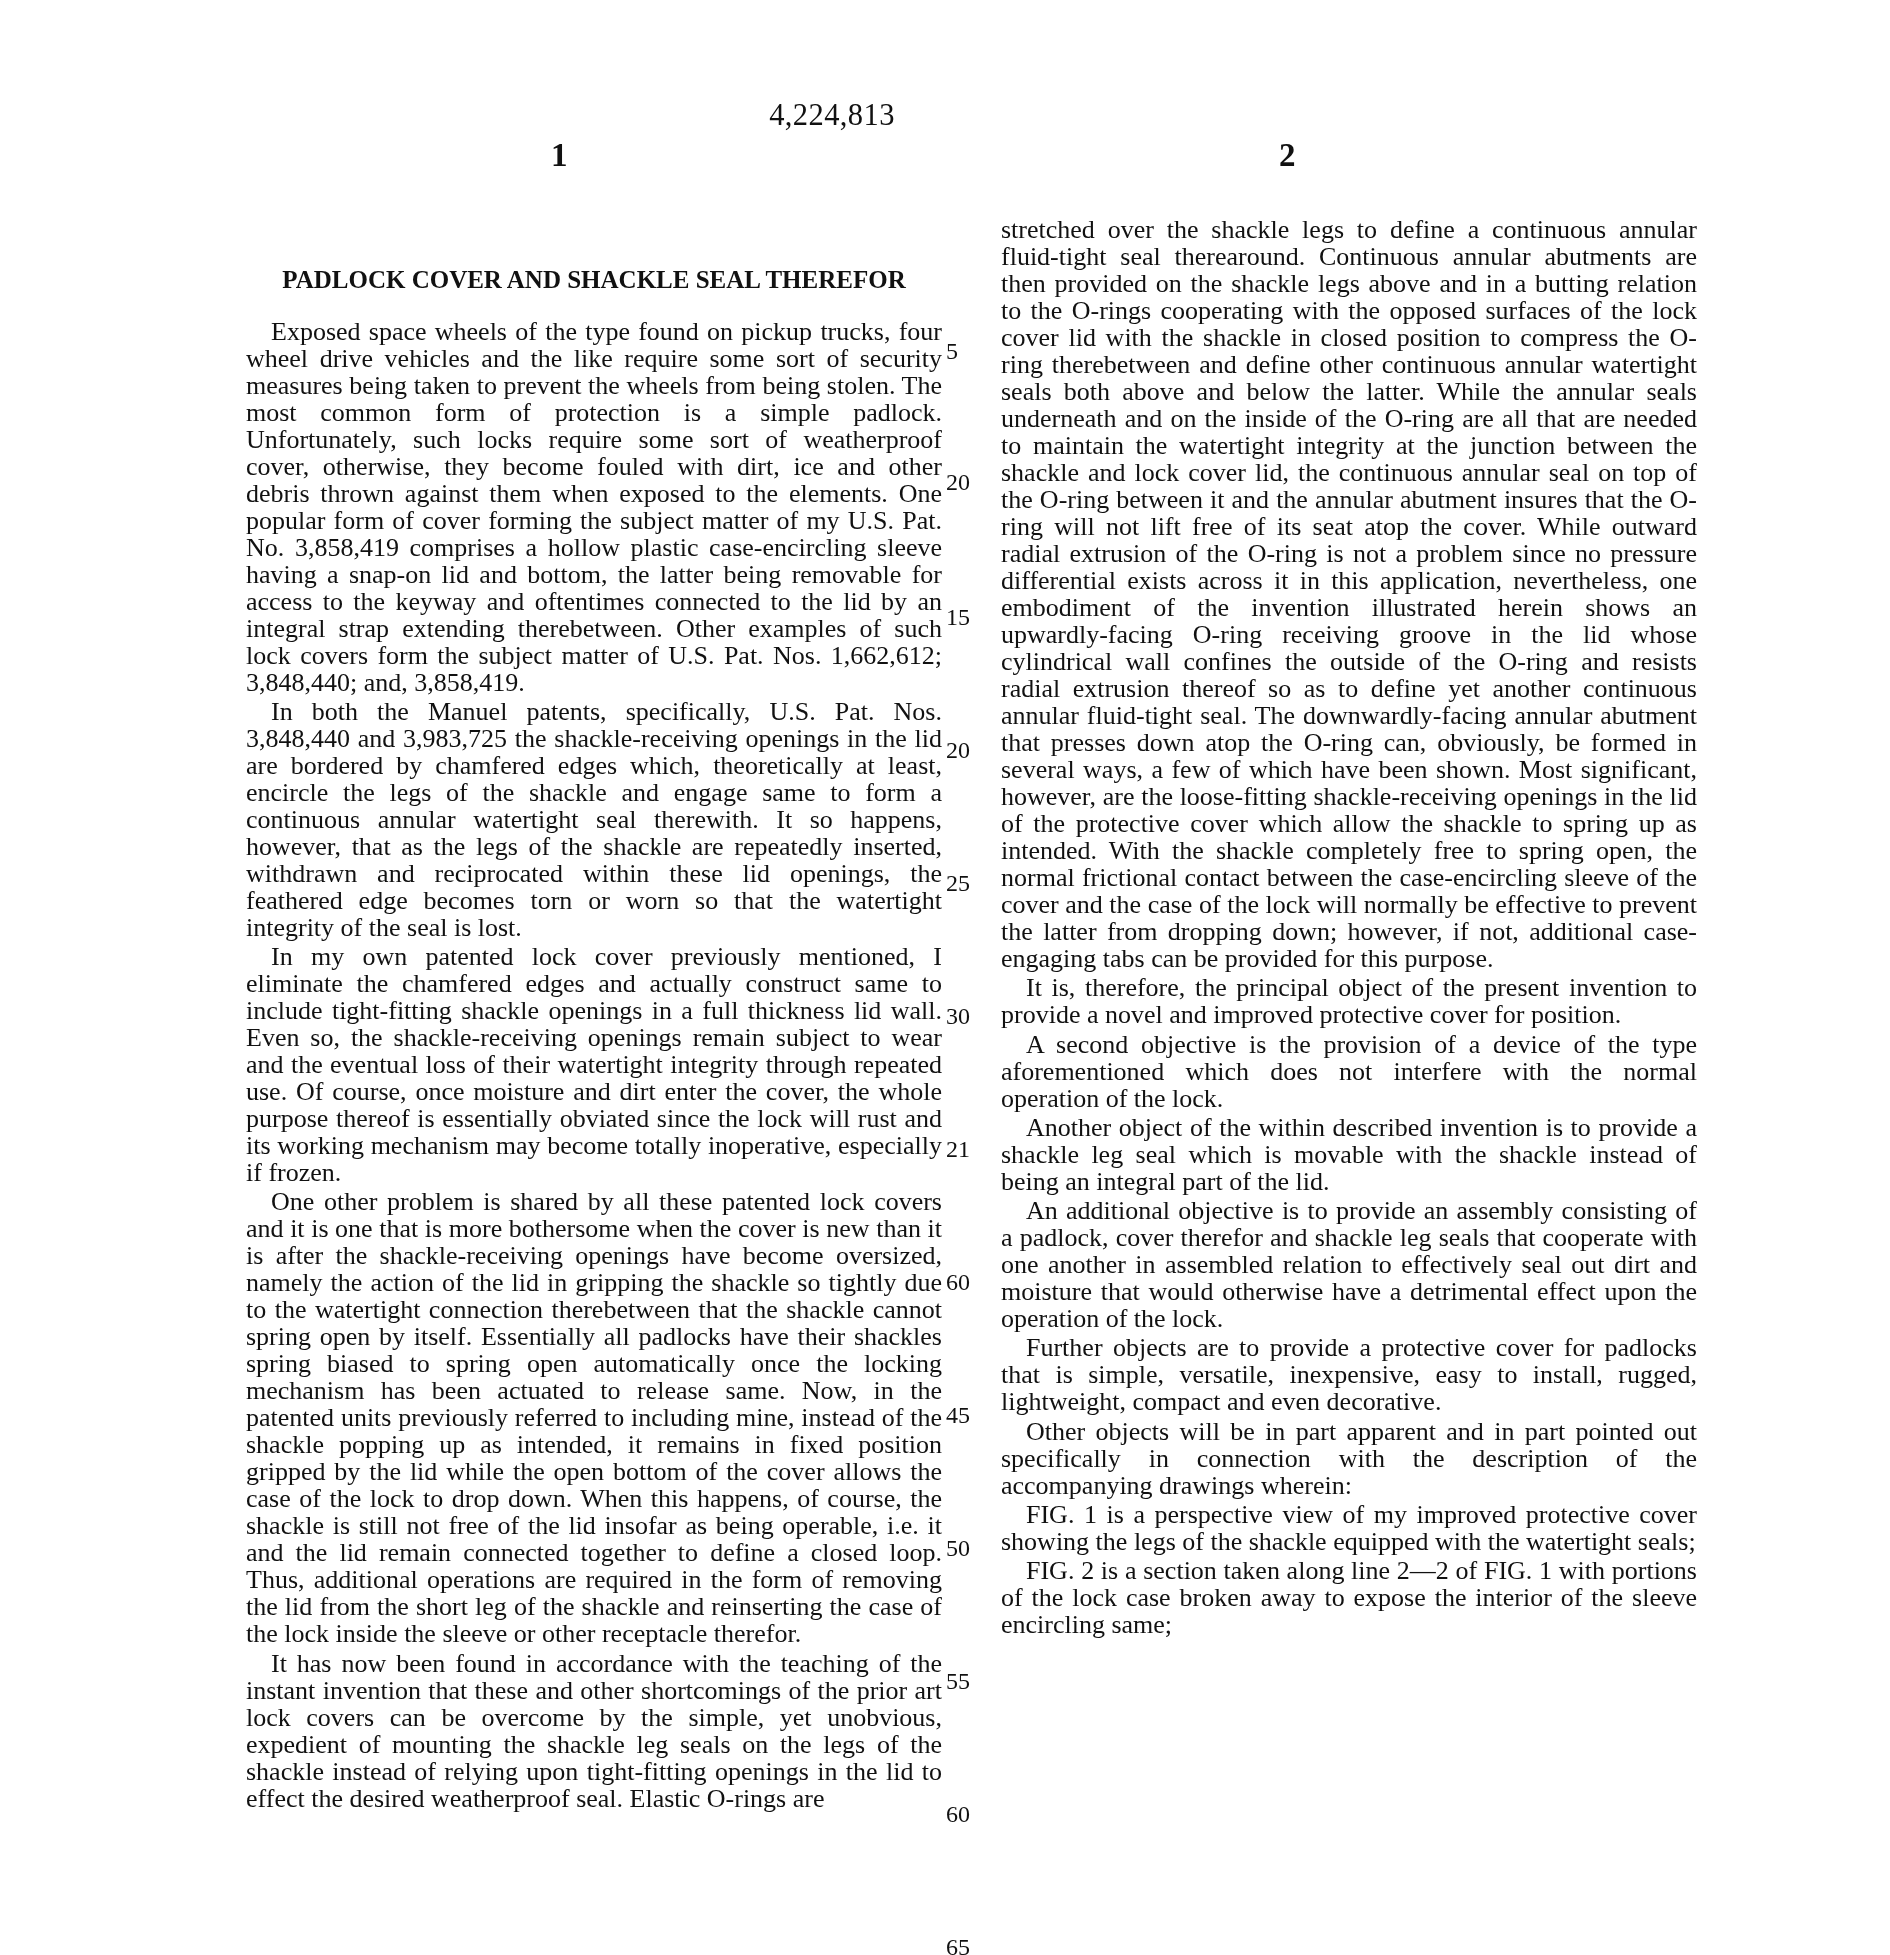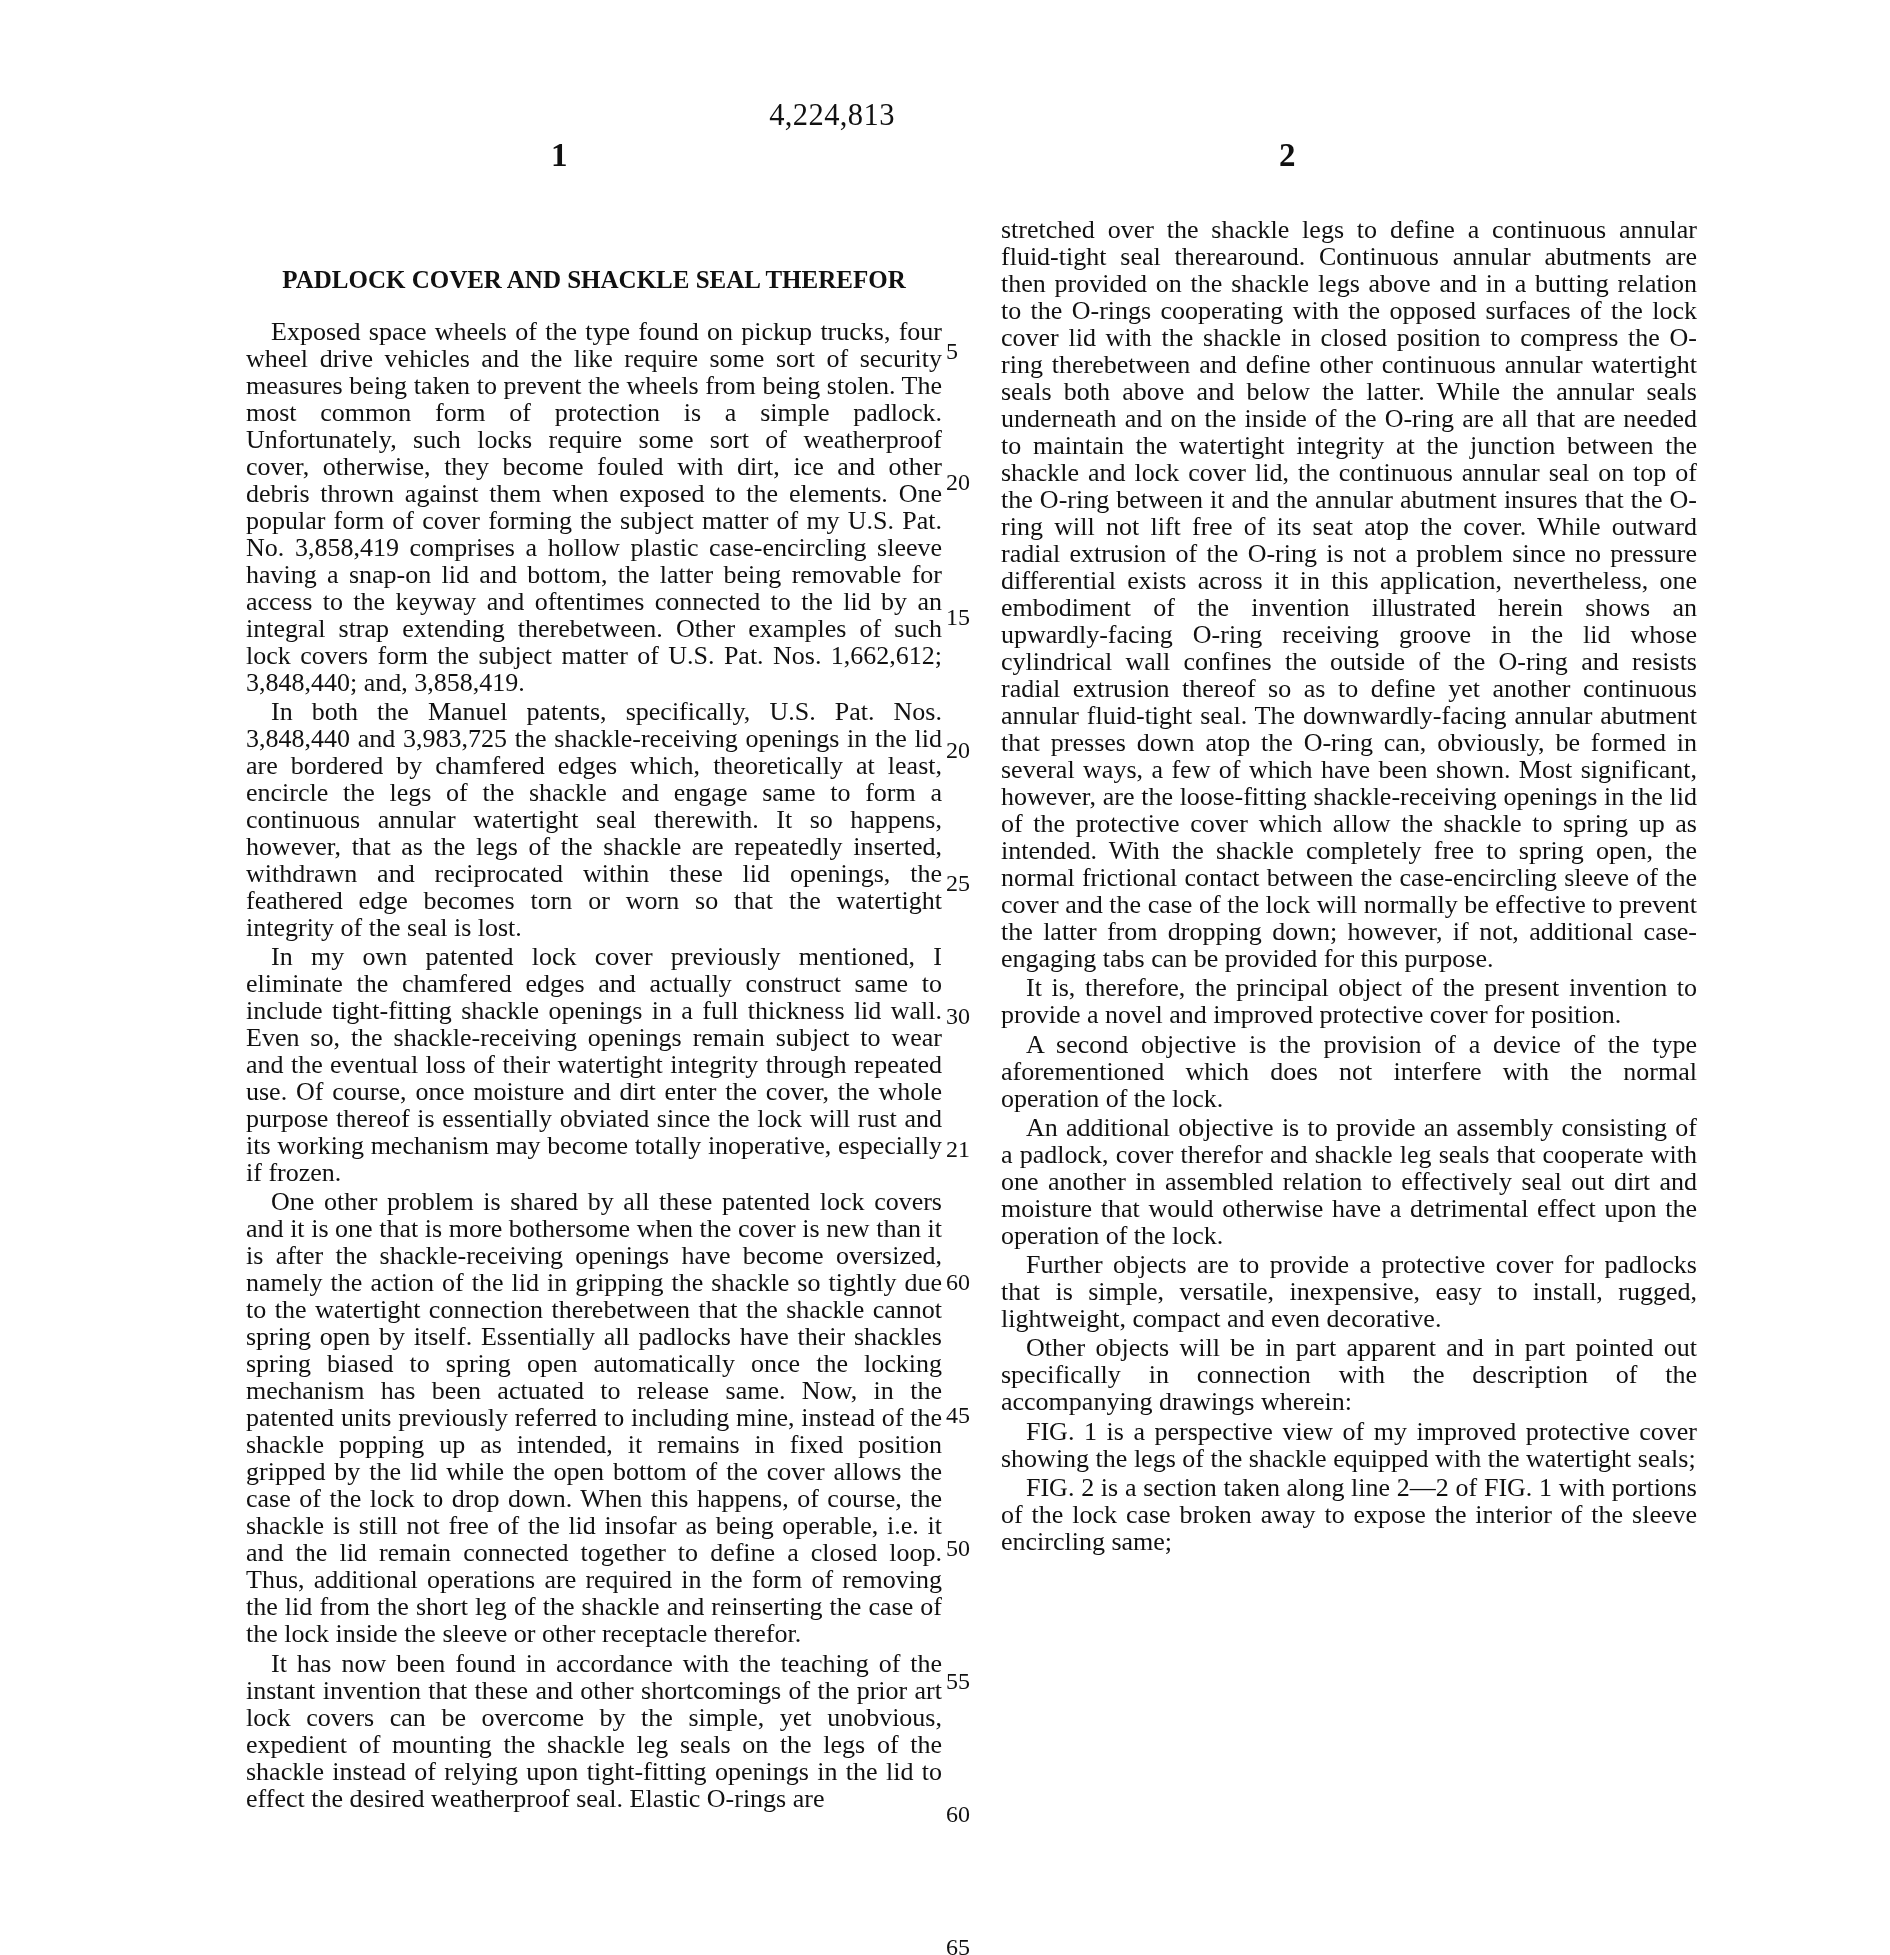--- a/index.html
+++ b/index.html
@@ -49,19 +49,20 @@
   <span class="lineno" style="top:1535px">50</span>
   <span class="lineno" style="top:1668px">55</span>
   <span class="lineno" style="top:1801px">60</span>
   <span class="lineno" style="top:1934px">65</span>
 </div>
 
 <div class="col right">
   <p class="noindent">stretched over the shackle legs to define a continuous annular fluid-tight seal therearound. Continuous annular abutments are then provided on the shackle legs above and in a butting relation to the O-rings cooperating with the opposed surfaces of the lock cover lid with the shackle in closed position to compress the O-ring therebetween and define other continuous annular watertight seals both above and below the latter. While the annular seals underneath and on the inside of the O-ring are all that are needed to maintain the watertight integrity at the junction between the shackle and lock cover lid, the continuous annular seal on top of the O-ring between it and the annular abutment insures that the O-ring will not lift free of its seat atop the cover. While outward radial extrusion of the O-ring is not a problem since no pressure differential exists across it in this application, nevertheless, one embodiment of the invention illustrated herein shows an upwardly-facing O-ring receiving groove in the lid whose cylindrical wall confines the outside of the O-ring and resists radial extrusion thereof so as to define yet another continuous annular fluid-tight seal. The downwardly-facing annular abutment that presses down atop the O-ring can, obviously, be formed in several ways, a few of which have been shown. Most significant, however, are the loose-fitting shackle-receiving openings in the lid of the protective cover which allow the shackle to spring up as intended. With the shackle completely free to spring open, the normal frictional contact between the case-encircling sleeve of the cover and the case of the lock will normally be effective to prevent the latter from dropping down; however, if not, additional case-engaging tabs can be provided for this purpose.</p>
   <p>It is, therefore, the principal object of the present invention to provide a novel and improved protective cover for position.</p>
   <p>A second objective is the provision of a device of the type aforementioned which does not interfere with the normal operation of the lock.</p>
+  <p>Another object of the within described invention is to provide a shackle leg seal which is movable with the shackle instead of being an integral part of the lid.</p>
   <p>An additional objective is to provide an assembly consisting of a padlock, cover therefor and shackle leg seals that cooperate with one another in assembled relation to effectively seal out dirt and moisture that would otherwise have a detrimental effect upon the operation of the lock.</p>
   <p>Further objects are to provide a protective cover for padlocks that is simple, versatile, inexpensive, easy to install, rugged, lightweight, compact and even decorative.</p>
   <p>Other objects will be in part apparent and in part pointed out specifically in connection with the description of the accompanying drawings wherein:</p>
   <p>FIG. 1 is a perspective view of my improved protective cover showing the legs of the shackle equipped with the watertight seals;</p>
   <p>FIG. 2 is a section taken along line 2—2 of FIG. 1 with portions of the lock case broken away to expose the interior of the sleeve encircling same;</p>
 </div>
 
 
 </body></html>

